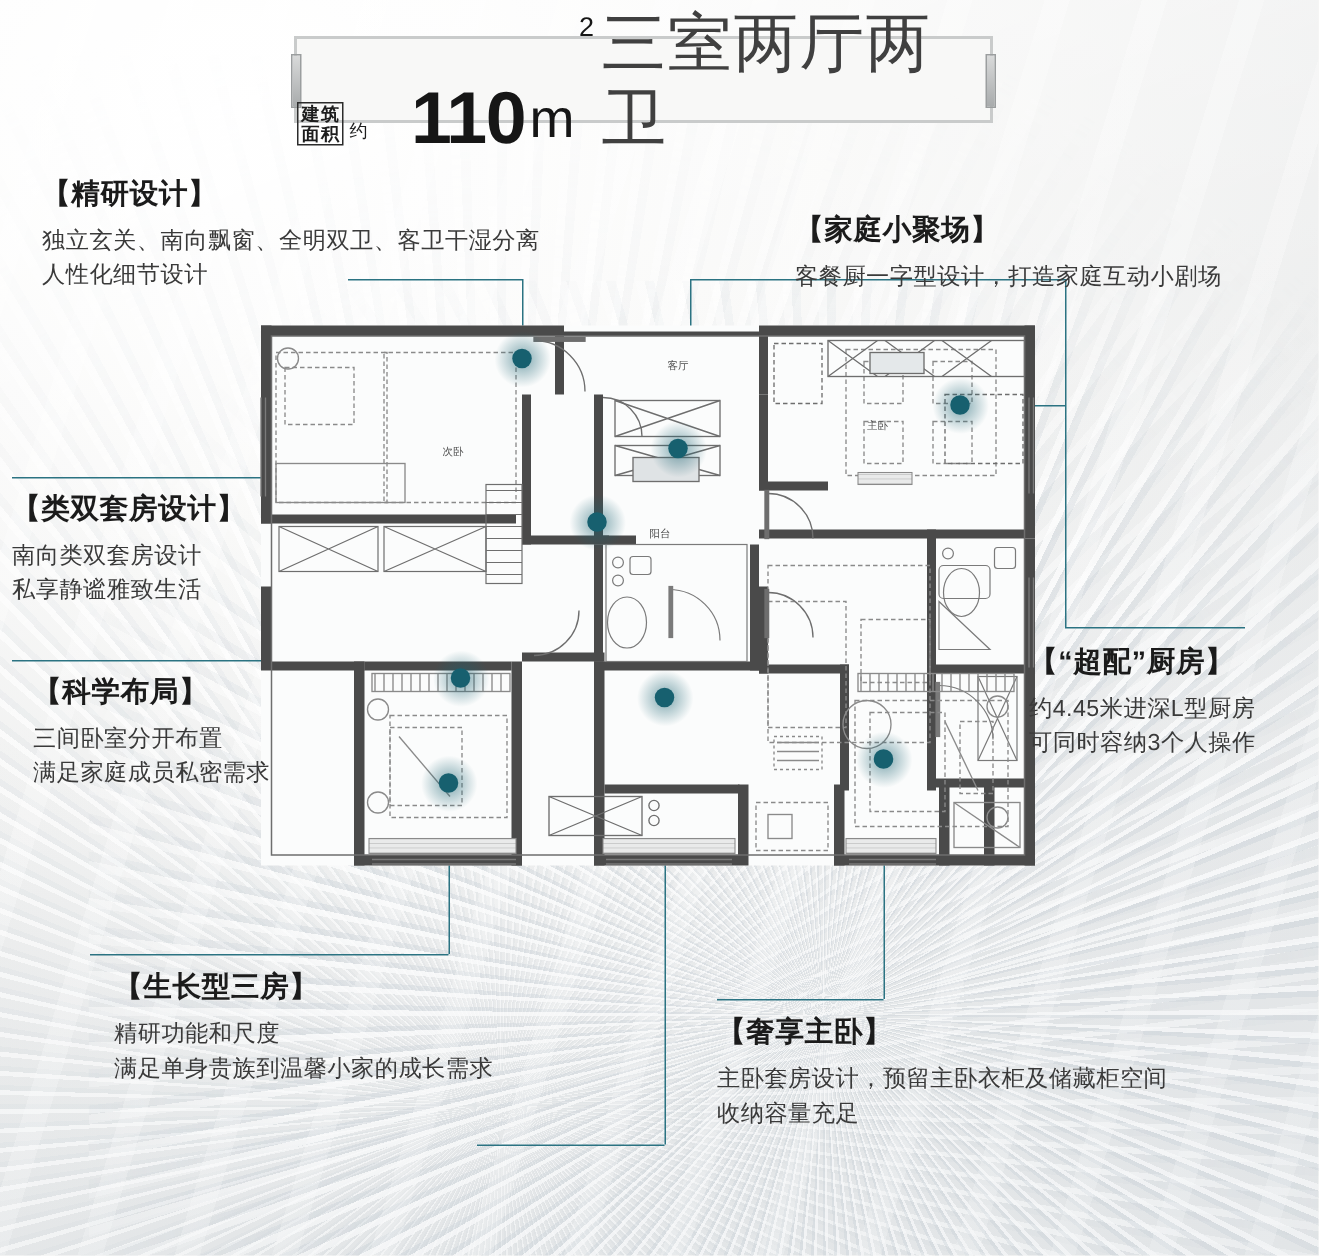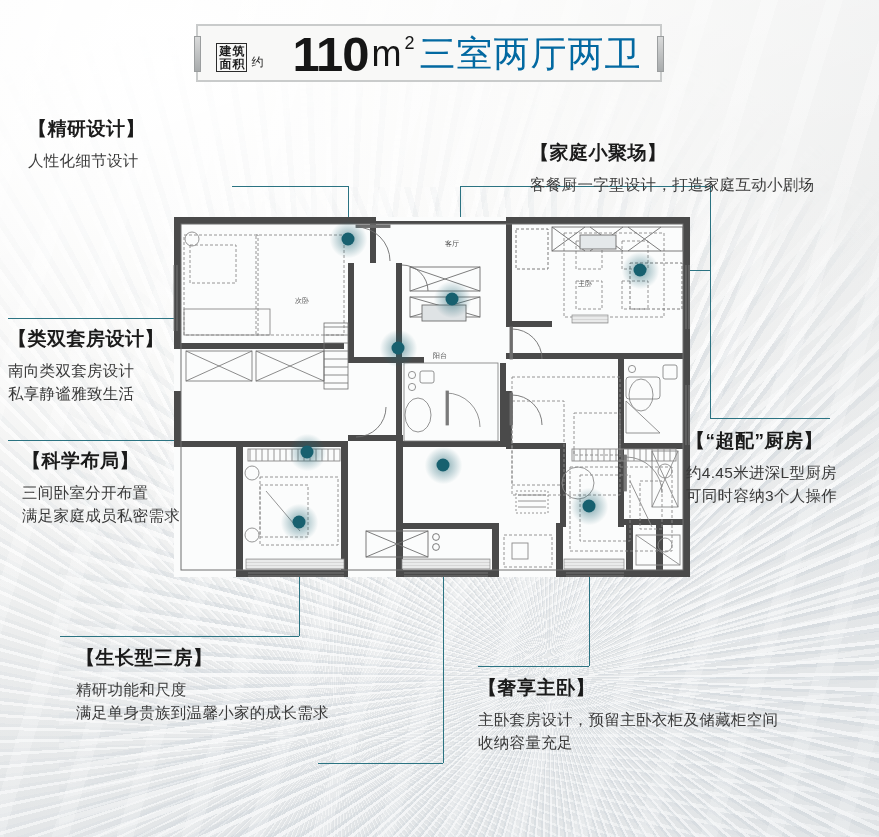--- a/index.html
+++ b/index.html
@@ -70,21 +70,21 @@
   .badge-area{
     display:inline-grid;grid-template-columns:1fr 1fr;
     border:1.6px solid #2b2b2b;padding:1px 2px;gap:0 1px;
     font-size:12px;line-height:12.5px;color:#1d1d1d;font-weight:700;
     margin-bottom:7px;
   }
   .badge-yue{font-size:12px;color:#1d1d1d;margin:0 3px 8px 1px;}
   .hdr-num{font-size:49px;font-weight:800;color:#161616;letter-spacing:-1px;line-height:50px;margin-left:23px;}
   .hdr-m{font-size:36px;font-weight:500;color:#161616;line-height:50px;}
   .hdr-sup{font-size:18px;color:#161616;align-self:flex-start;margin-top:4px;}
-  .hdr-rest{font-size:36px;font-weight:500;color:#0369a1;line-height:50px;letter-spacing:1px;margin-left:2px;}
+  .hdr-rest{font-size:43px;font-weight:500;color:#404040;line-height:50px;letter-spacing:1px;margin-left:2px;}
 
   
   .anno{position:absolute;}
   .anno .ttl{
     font-size:19px;font-weight:700;color:#1b1b1b;letter-spacing:.5px;
     white-space:nowrap;margin-bottom:7px;
   }
   .anno .ln{
     font-size:15.5px;color:#3a3a3a;white-space:nowrap;line-height:23px;letter-spacing:.3px;
   }
@@ -406,20 +406,21 @@
       <div class="dot" style="left: 452px; top: 299px;"></div>
       <div class="dot" style="left: 398px; top: 348px;"></div>
       <div class="dot" style="left: 307px; top: 452px;"></div>
       <div class="dot" style="left: 443px; top: 465px;"></div>
       <div class="dot" style="left: 299px; top: 522px;"></div>
       <div class="dot" style="left: 589px; top: 506px;"></div>
     </div>
 
   <div class="anno" style="left:28px;top:100px;margin-top:16px;">
     <div class="ttl">【精研设计】</div>
+    <div class="ln">独立玄关、南向飘窗、全明双卫、客卫干湿分离</div>
     <div class="ln">人性化细节设计</div>
   </div>
 
   <div class="anno" style="left:530px;top:140px;">
     <div class="ttl">【家庭小聚场】</div>
     <div class="ln">客餐厨一字型设计，打造家庭互动小剧场</div>
   </div>
 
   <div class="anno" style="left:8px;top:326px;">
     <div class="ttl">【类双套房设计】</div>

